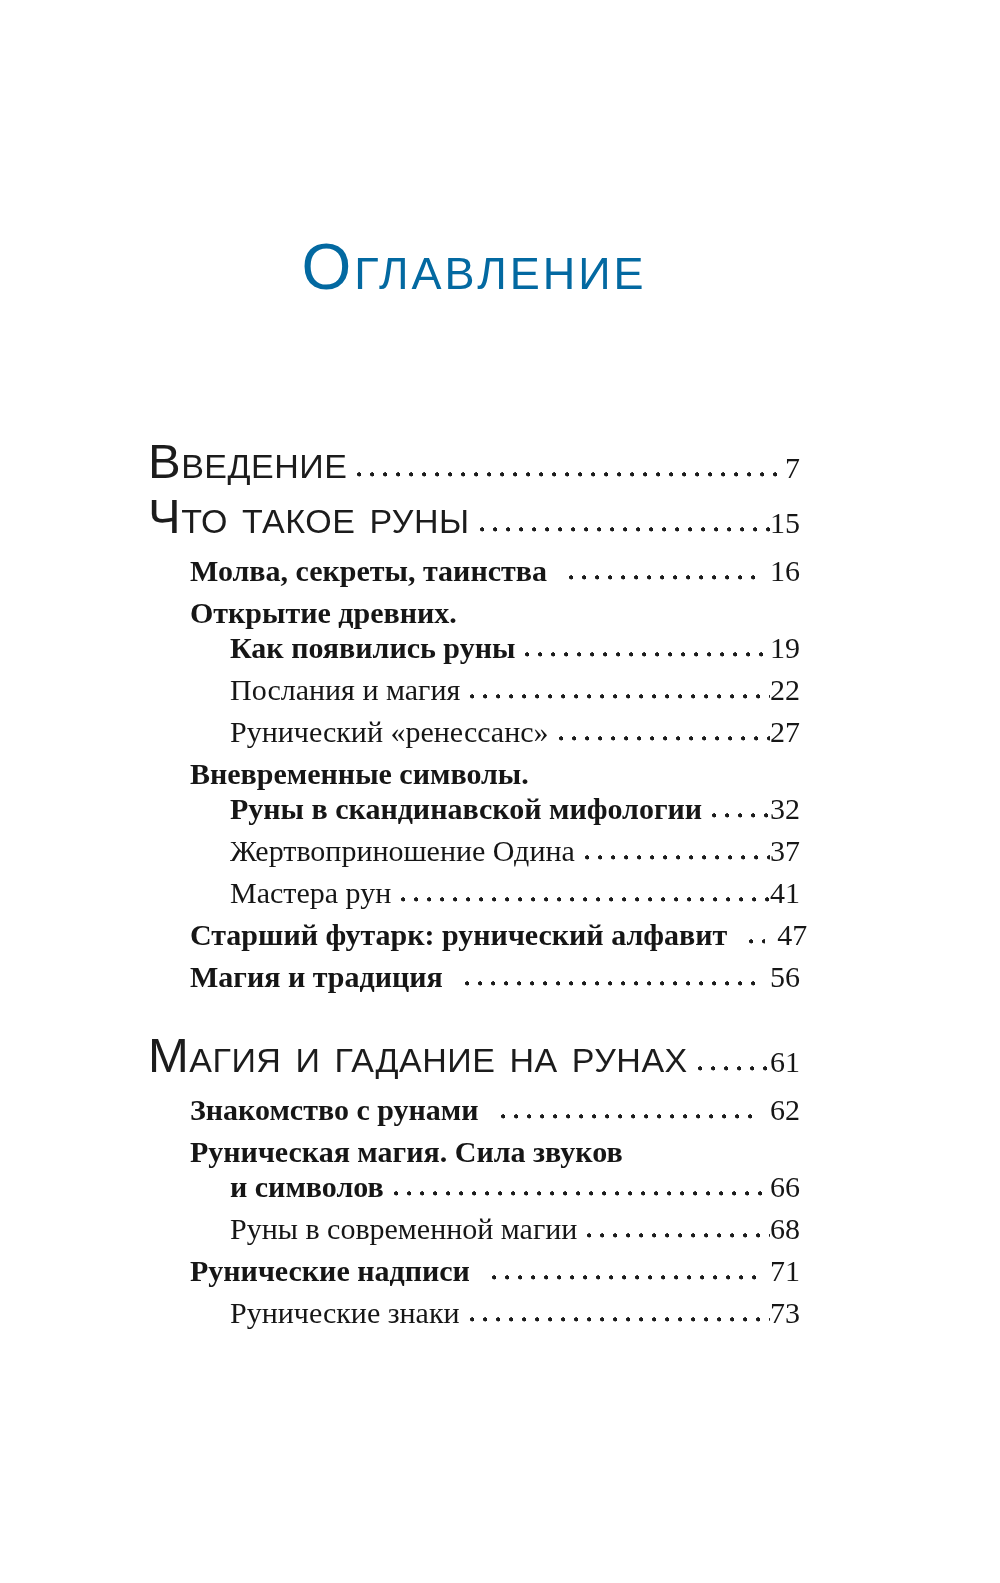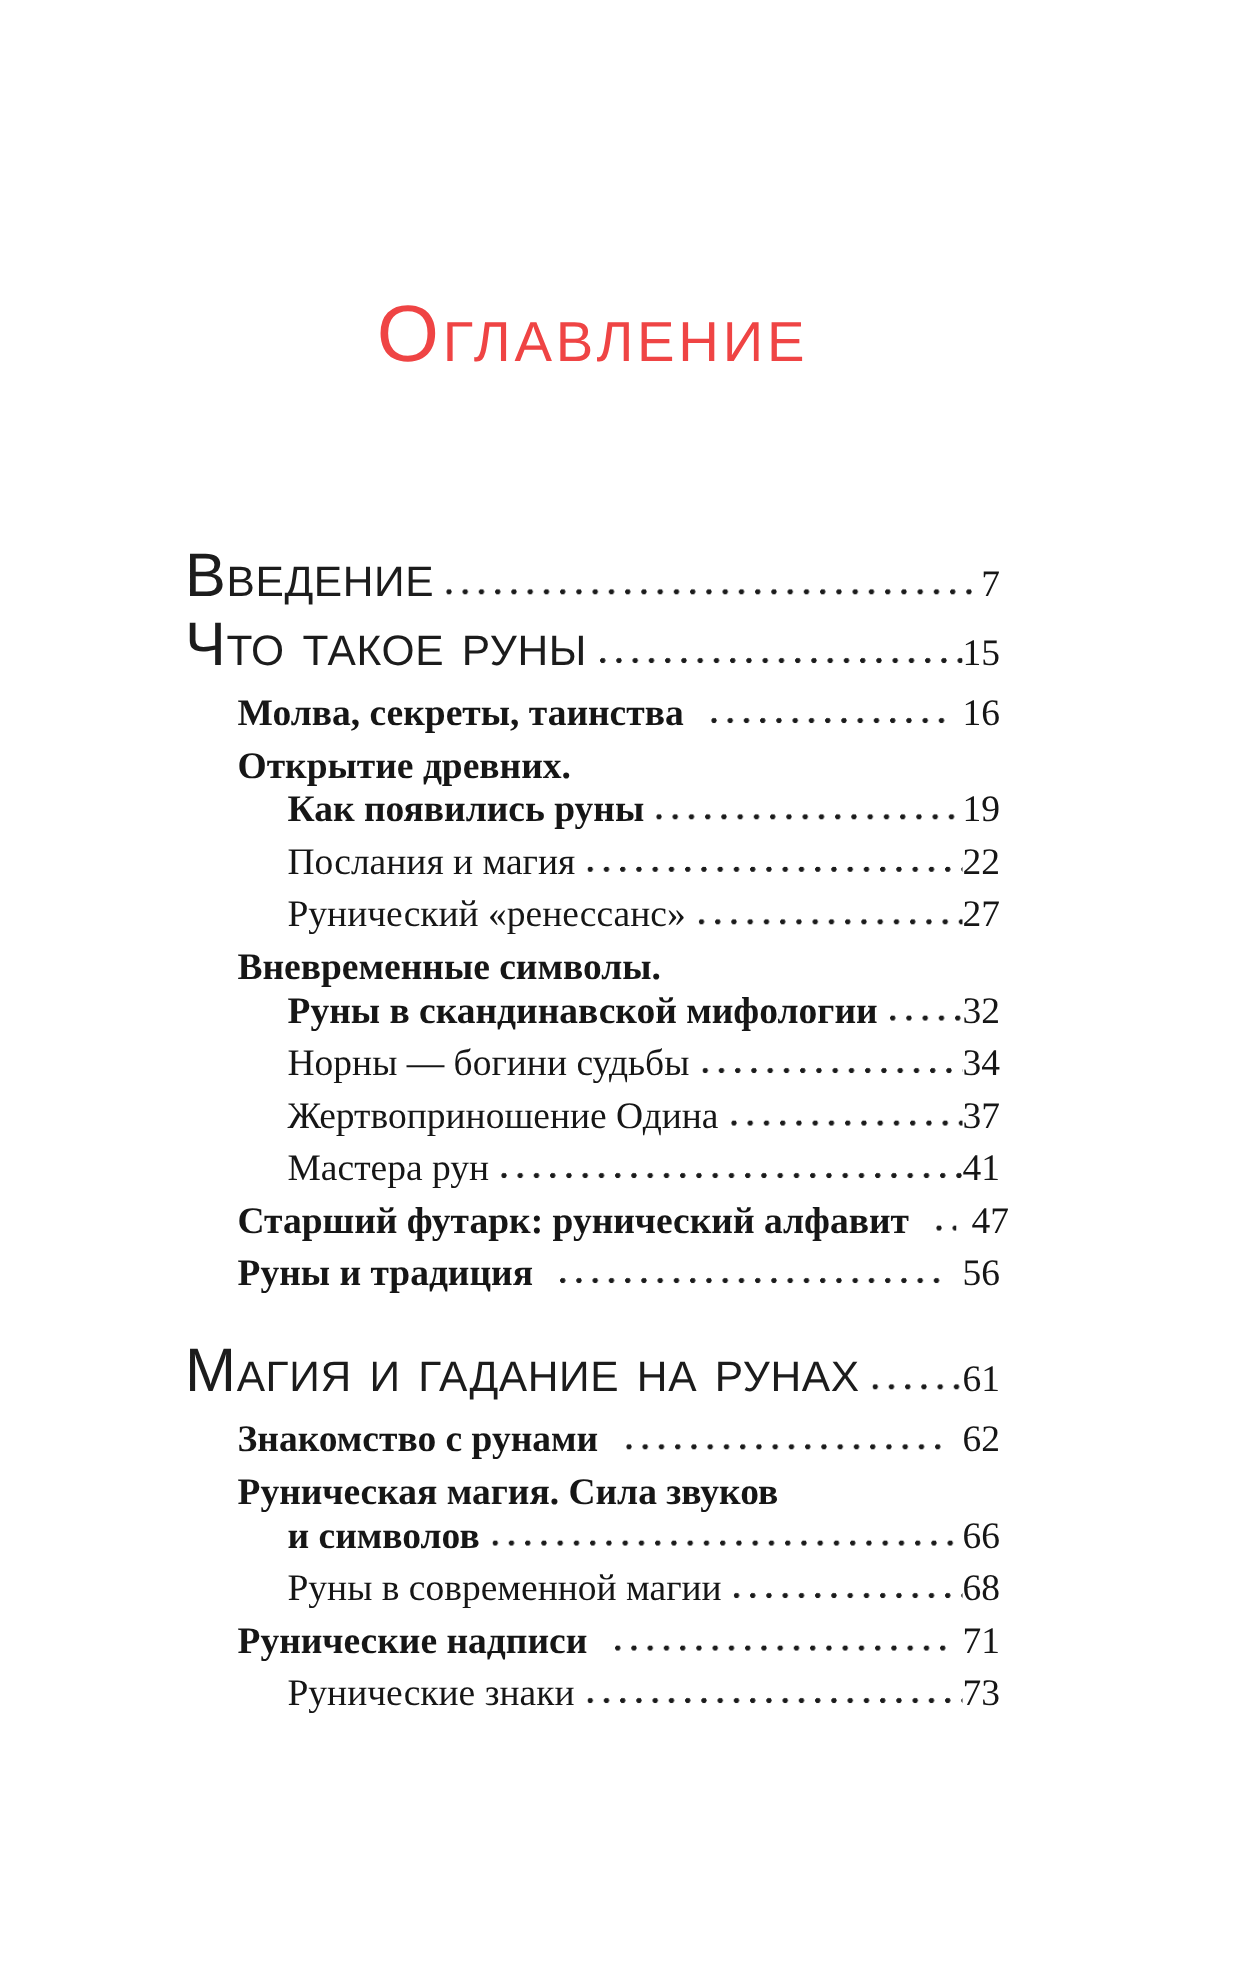--- a/index.html
+++ b/index.html
@@ -19,21 +19,21 @@
     text-align: center;
     margin-bottom: 142px;
   }
   .title {
     font-family: "Liberation Sans", sans-serif;
     font-variant: small-caps;
     font-weight: 400;
     font-size: 64px;
     line-height: 70px;
     letter-spacing: 3px;
-    color: #ef4444;
+    color: #0369a1;
     white-space: nowrap;
   }
   .toc { }
   .entry { margin-top: 8px; }
   .entry:first-child { margin-top: 0; }
   .entry.section { margin-top: 44px; }
   .entry:first-child.section { margin-top: 0; }
   .entry.section + .entry { margin-top: 14px; }
   .row {
     display: flex;
@@ -133,27 +133,20 @@
           <span class="label">Вневременные символы.</span>
         </div>
         <div class="row indent2 cont">
           <span class="label">Руны в скандинавской мифологии</span>
           <span class="leader"></span>
           <span class="pagenum">32</span>
         </div>
       </div>
       <div class="entry normal">
         <div class="row indent2">
-          <span class="label">Норны — богини судьбы</span>
-          <span class="leader"></span>
-          <span class="pagenum">34</span>
-        </div>
-      </div>
-      <div class="entry normal">
-        <div class="row indent2">
           <span class="label">Жертвоприношение Одина</span>
           <span class="leader"></span>
           <span class="pagenum">37</span>
         </div>
       </div>
       <div class="entry normal">
         <div class="row indent2">
           <span class="label">Мастера рун</span>
           <span class="leader"></span>
           <span class="pagenum">41</span>
@@ -161,21 +154,21 @@
       </div>
       <div class="entry bold">
         <div class="row indent1">
           <span class="label">Старший футарк: рунический алфавит</span>
           <span class="leader"></span>
           <span class="pagenum">47</span>
         </div>
       </div>
       <div class="entry bold">
         <div class="row indent1">
-          <span class="label">Руны и традиция</span>
+          <span class="label">Магия и традиция</span>
           <span class="leader"></span>
           <span class="pagenum">56</span>
         </div>
       </div>
       <div class="entry section">
         <div class="row indent0">
           <span class="label">Магия и гадание на рунах</span>
           <span class="leader"></span>
           <span class="pagenum">61</span>
         </div>

